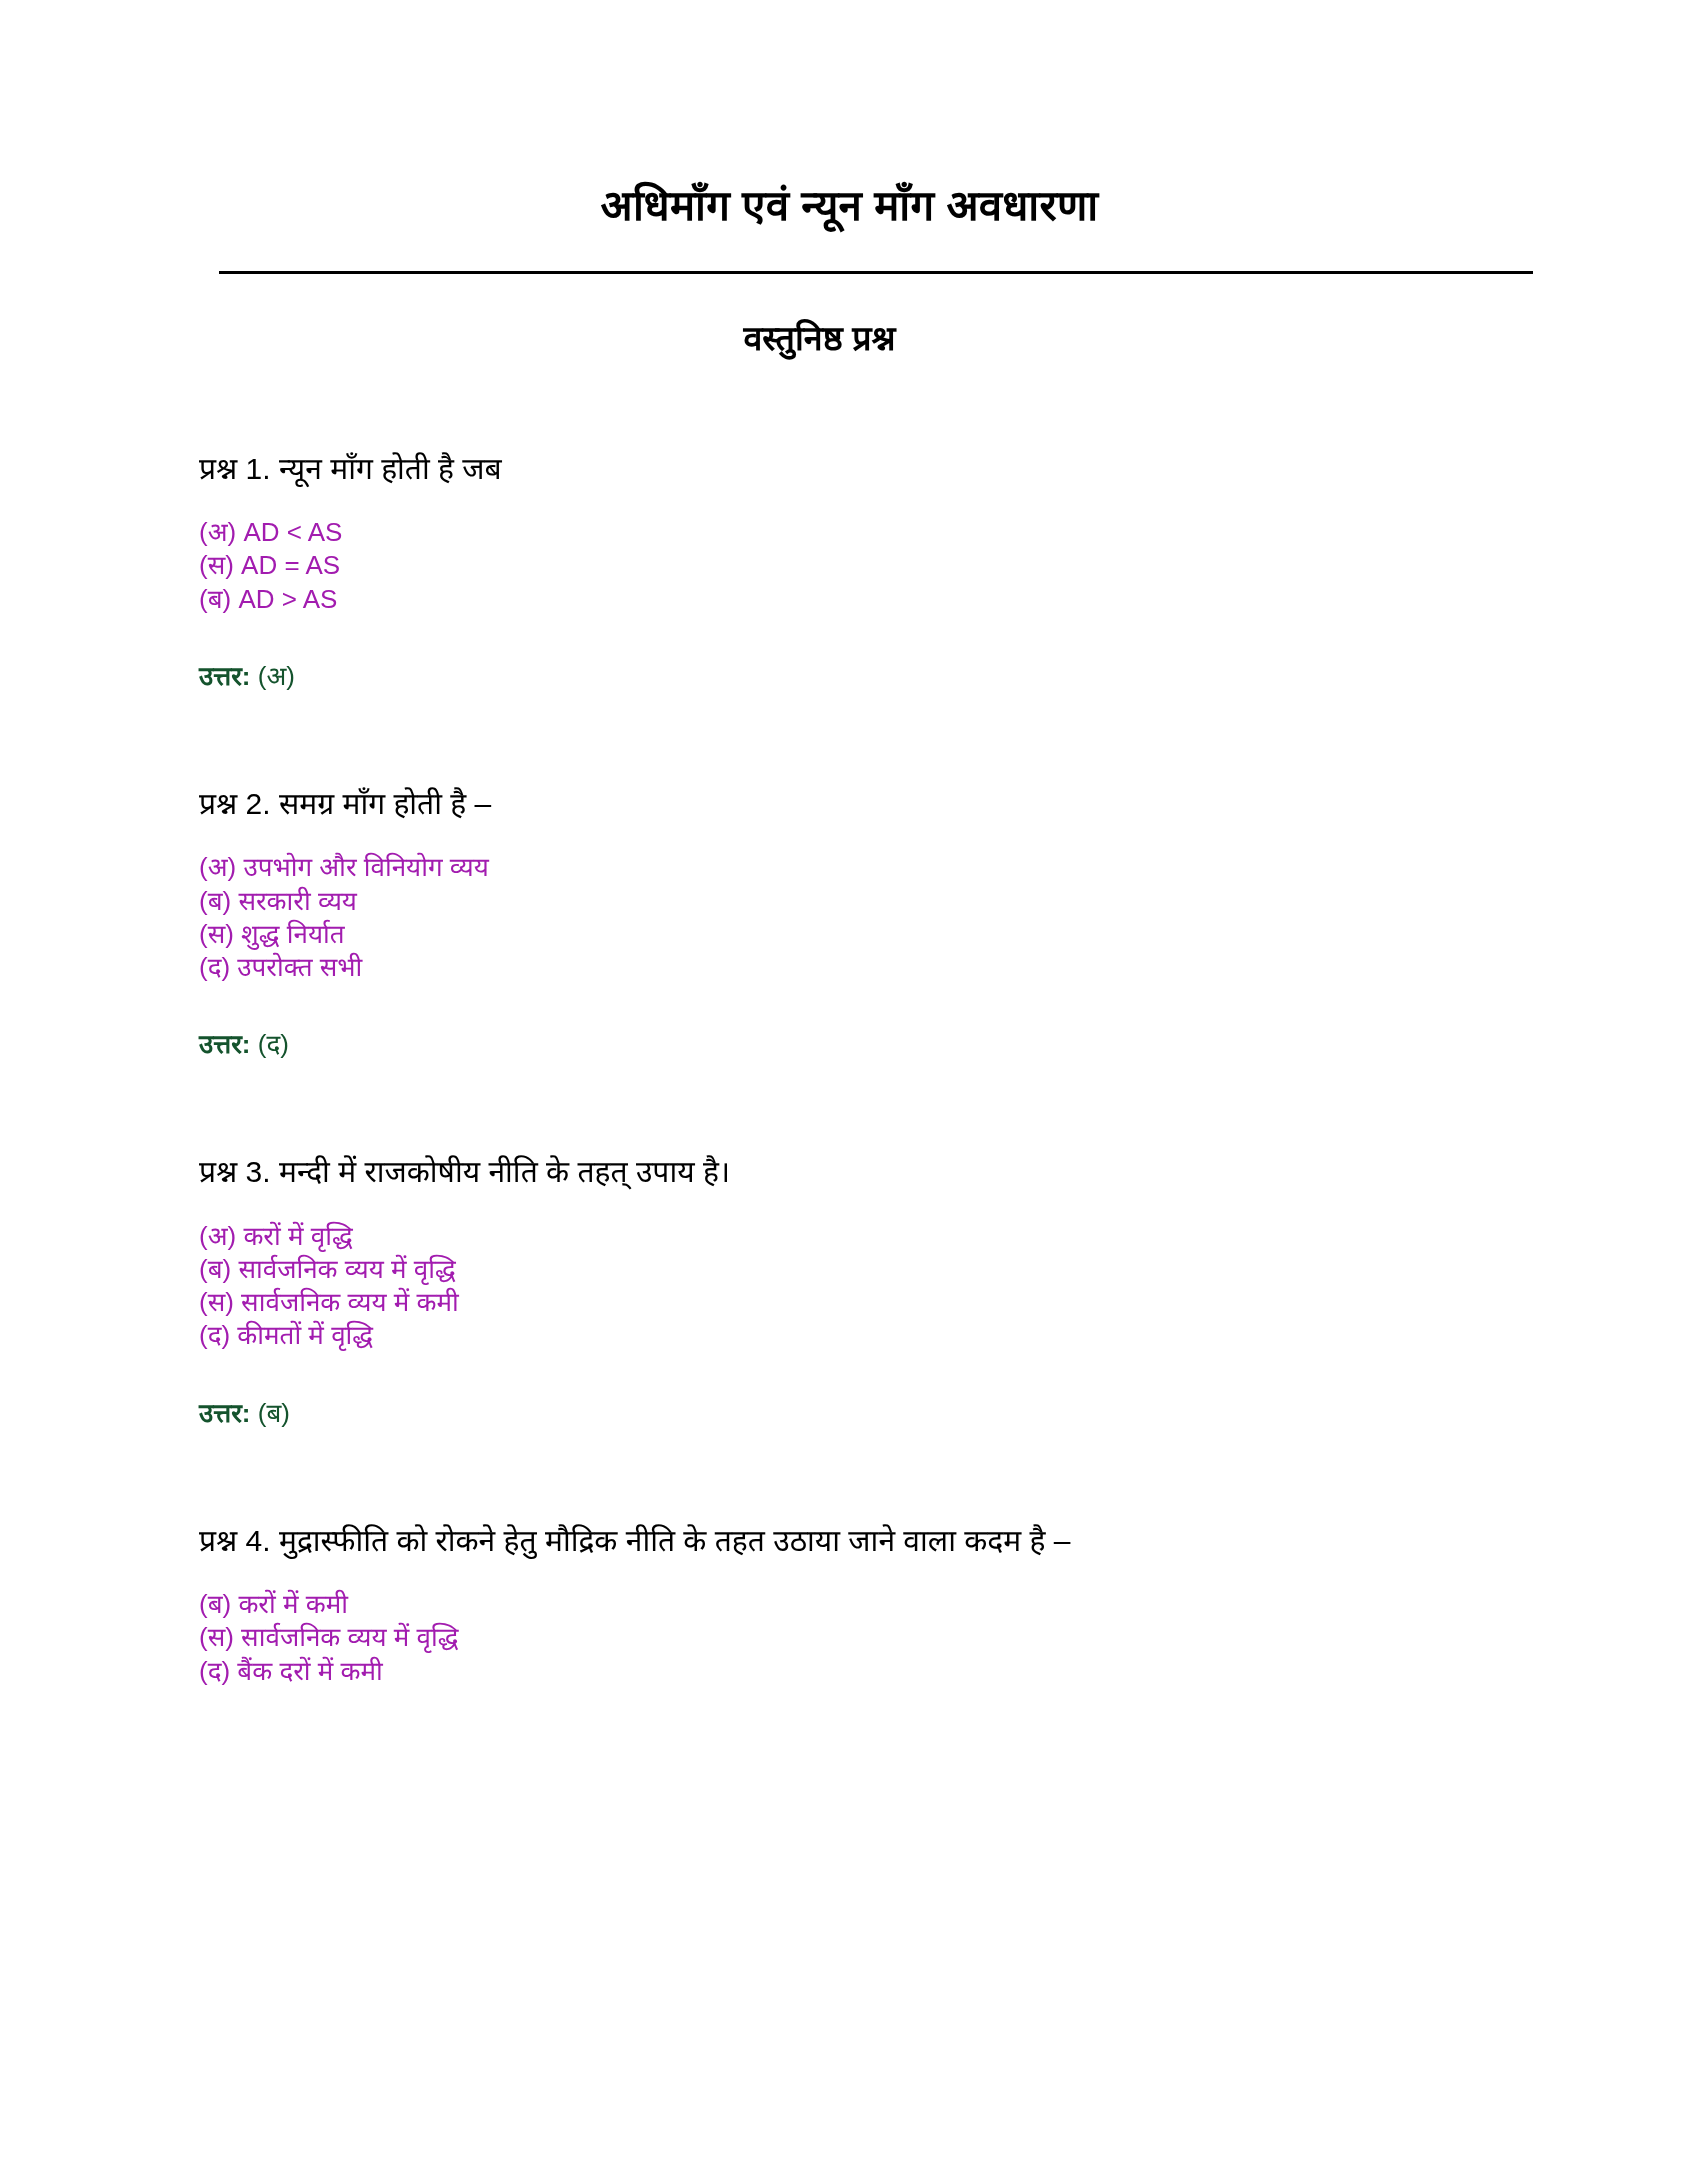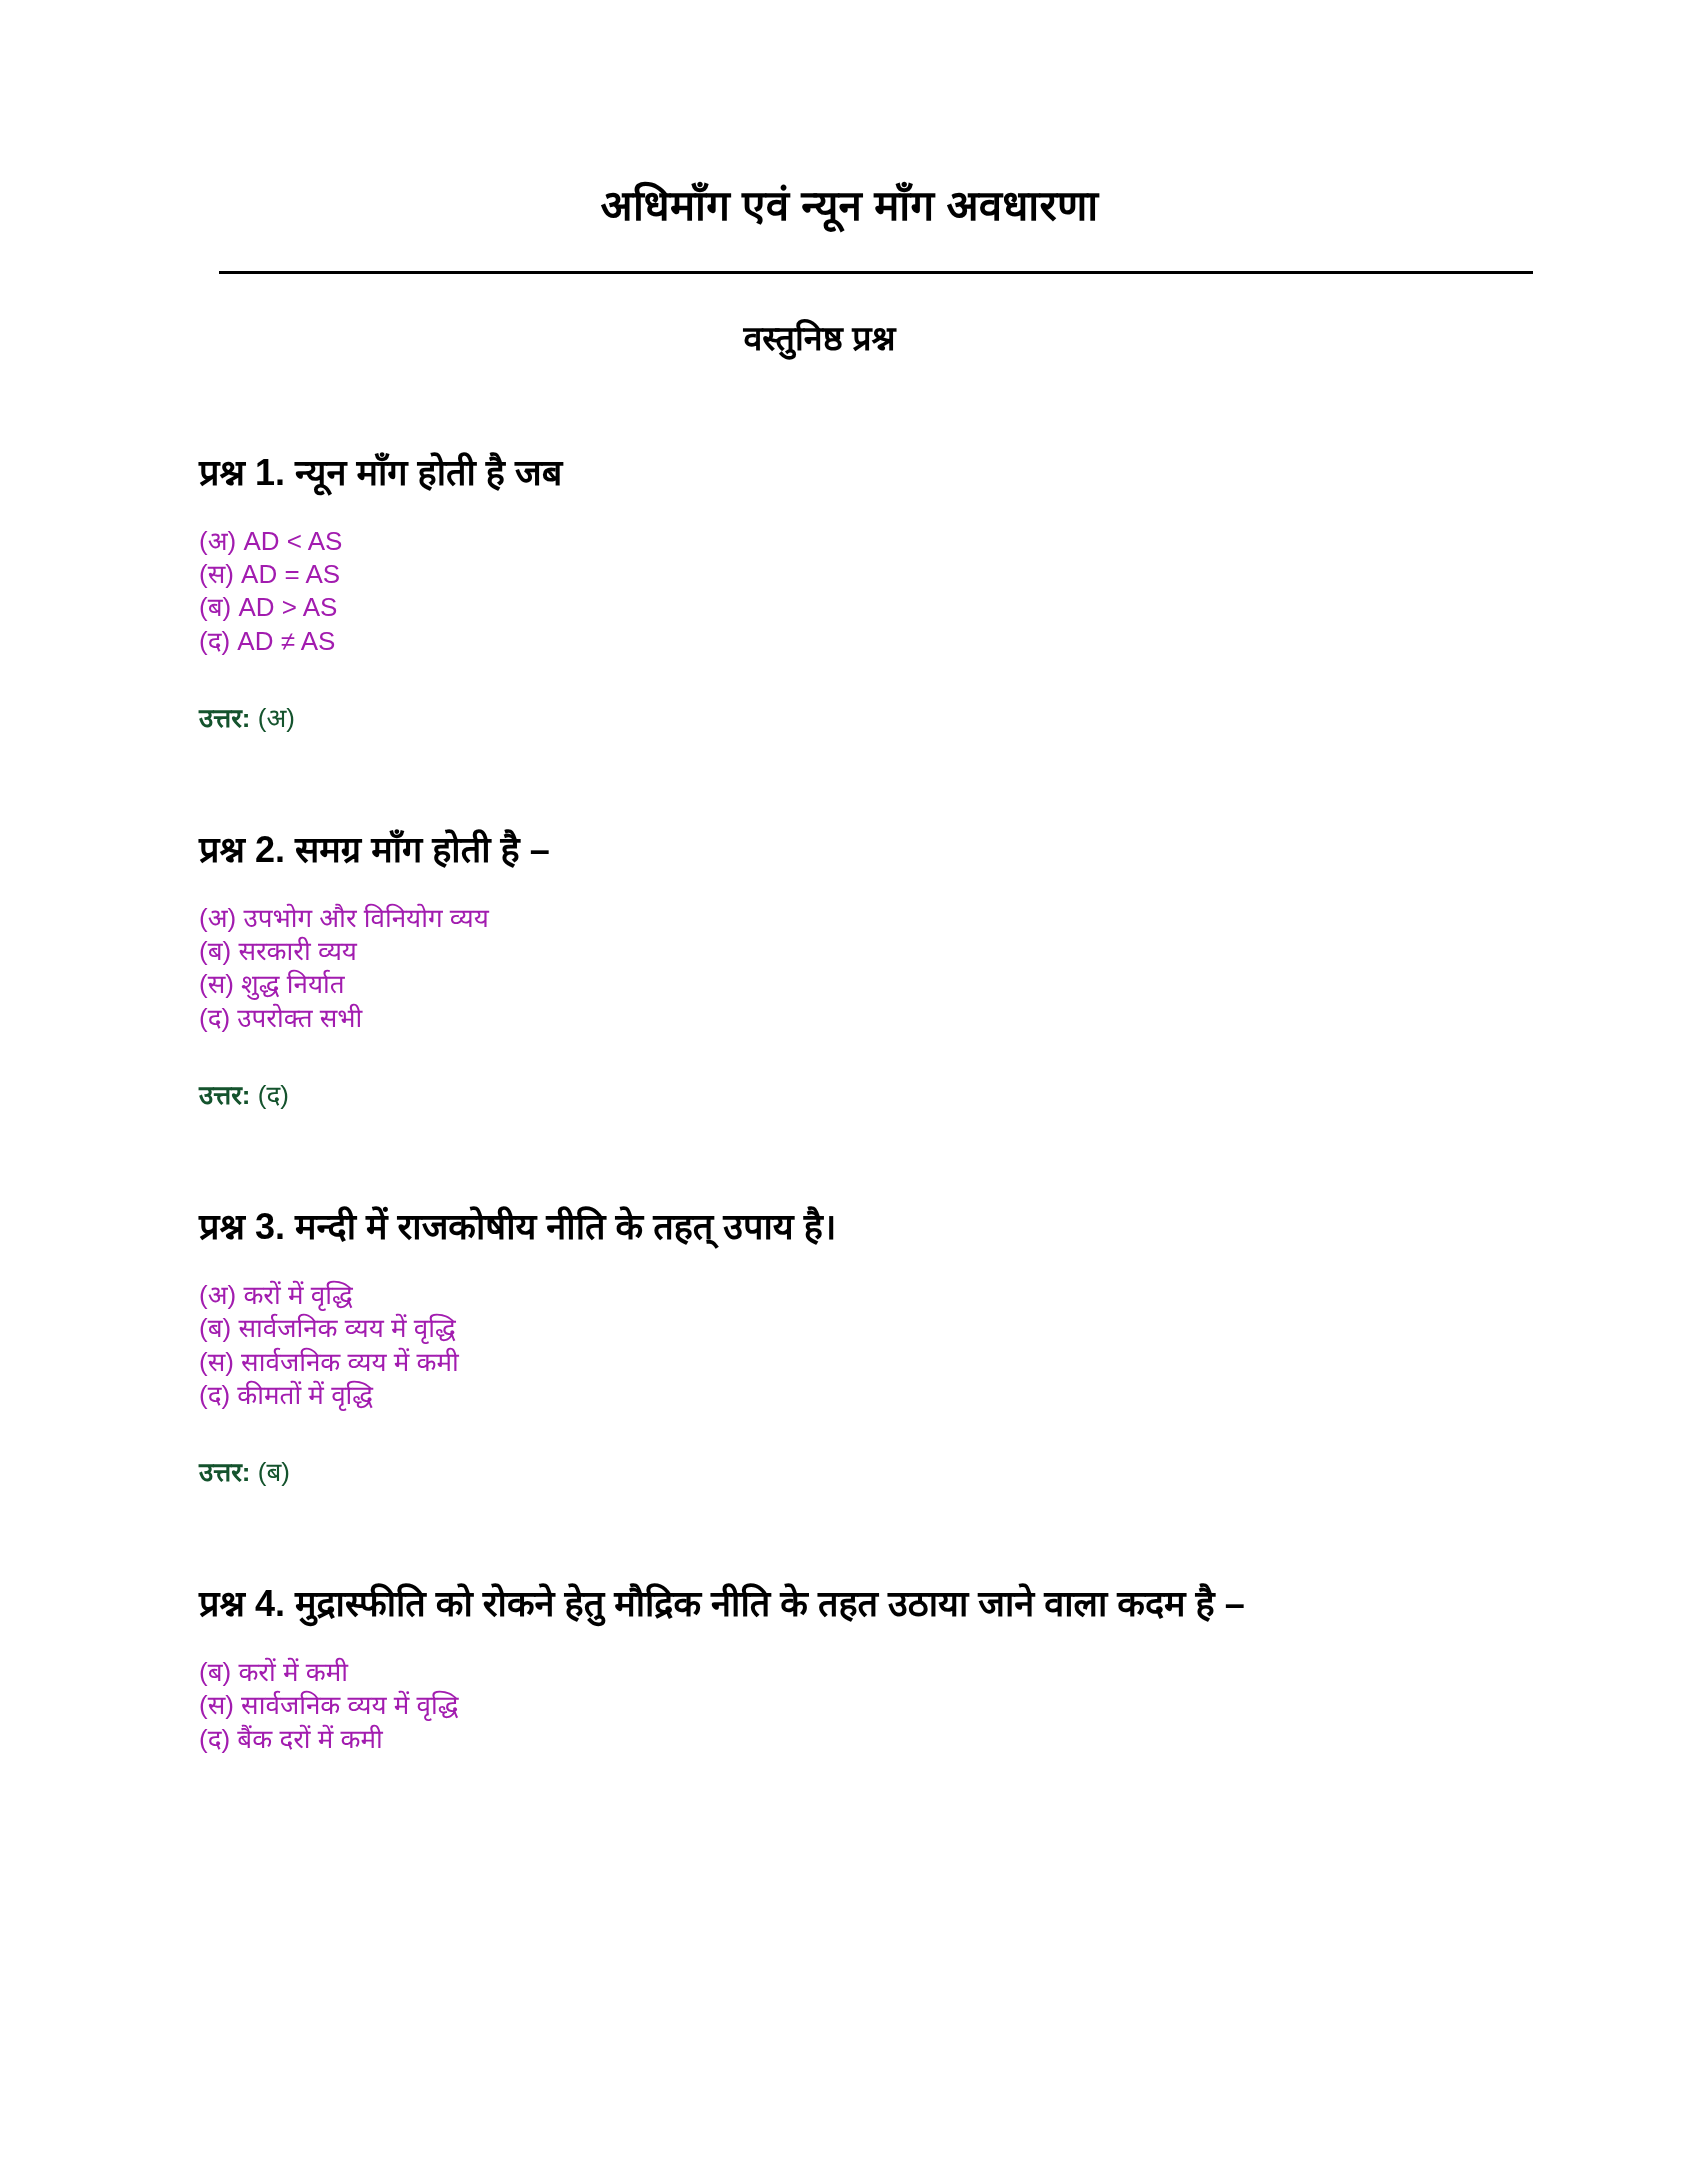--- a/index.html
+++ b/index.html
@@ -63,22 +63,22 @@
   
   .qa-list {
     margin: 0;
     padding: 0 0 0 0;
     list-style: none;
   }
   .qa-block {
     padding: 0 188px 0 191px;
   }
   .q-heading {
-    font-size: 36px;
-    font-weight: bold;
+    font-size: 30px;
+    font-weight: normal;
     line-height: 1.45;
     color: #000000;
     margin: 0;
   }
   .q-first {
     margin-top: 87px;
   }
   .q-next {
     margin-top: 88px;
   }
@@ -122,21 +122,20 @@
 
     <h2 class="doc-subtitle">वस्तुनिष्ठ प्रश्न</h2>
 
     <div class="qa-list" id="qa-list">
         <div class="qa-block">
           <div class="q-heading q-first">प्रश्न 1. न्यून माँग होती है जब</div>
           <ul class="options">
             <li class="option">(अ) AD &lt; AS</li>
             <li class="option">(स) AD = AS</li>
             <li class="option">(ब) AD &gt; AS</li>
-            <li class="option">(द) AD ≠ AS</li>
           </ul>
           <div class="answer"><span class="answer-label">उत्तर:</span> <span class="answer-value">(अ)</span></div>
         </div>
         <div class="qa-block">
           <div class="q-heading q-next">प्रश्न 2. समग्र माँग होती है –</div>
           <ul class="options">
             <li class="option">(अ) उपभोग और विनियोग व्यय</li>
             <li class="option">(ब) सरकारी व्यय</li>
             <li class="option">(स) शुद्ध निर्यात</li>
             <li class="option">(द) उपरोक्त सभी</li>

